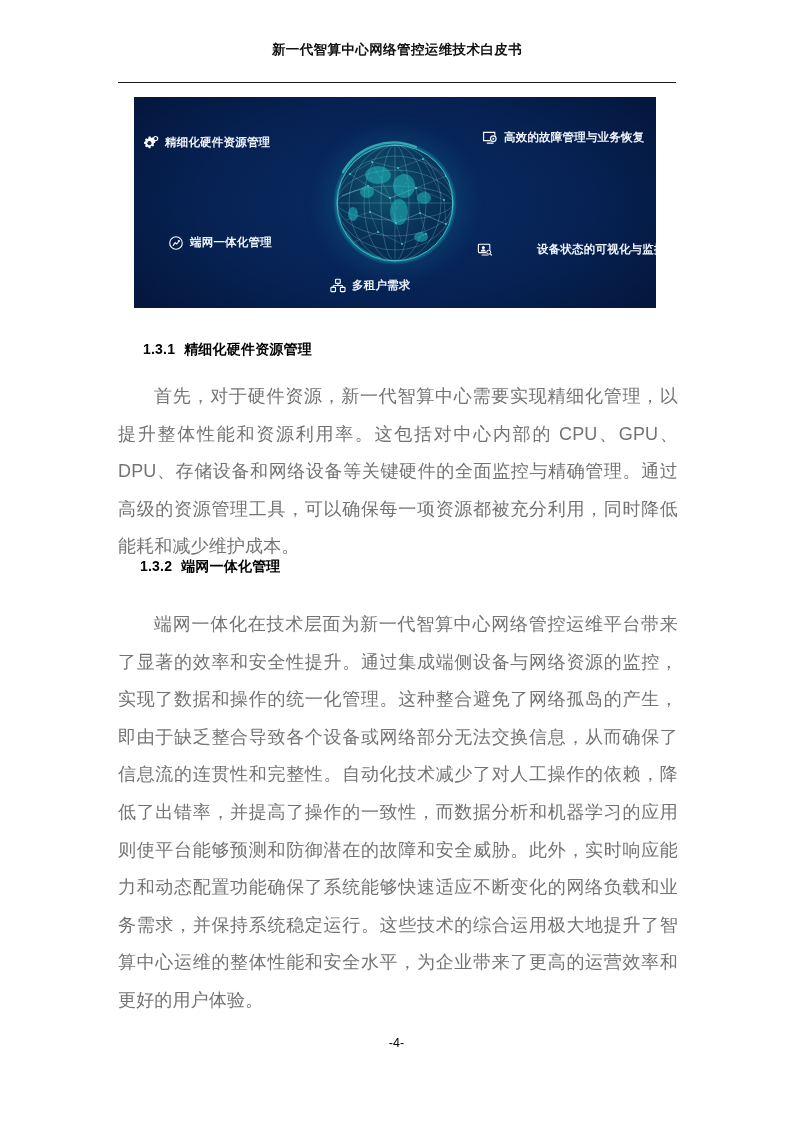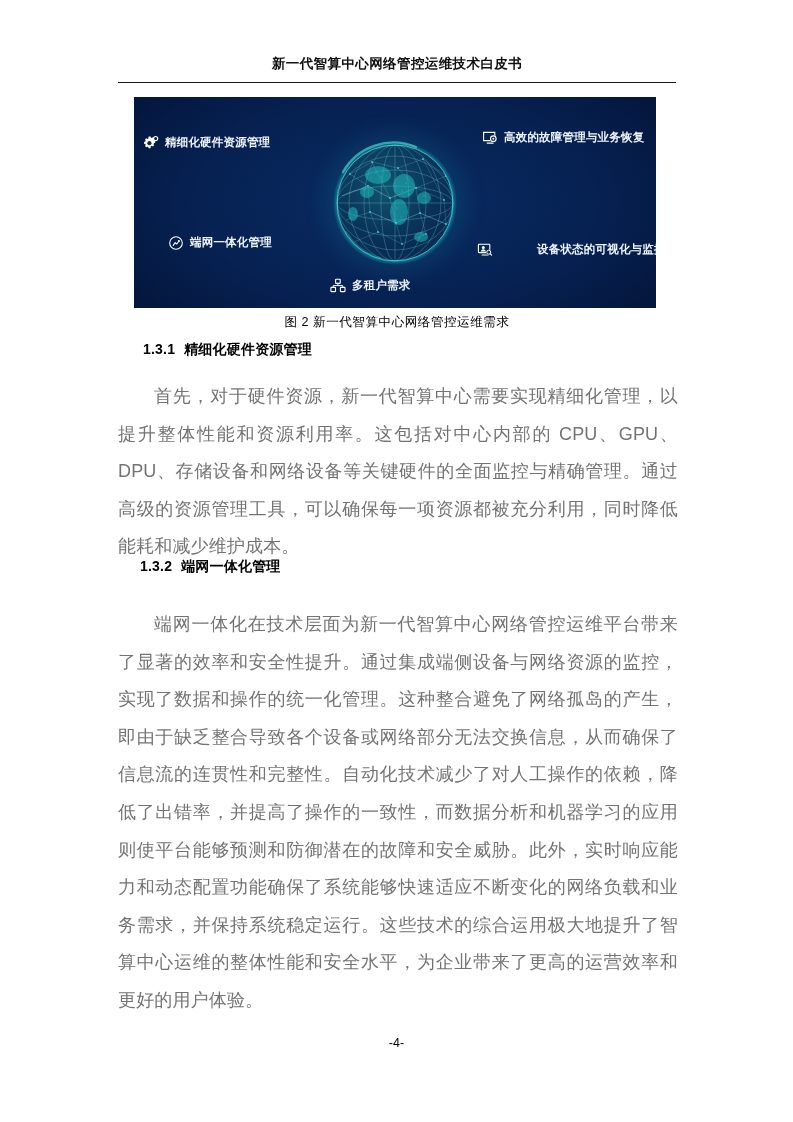--- a/index.html
+++ b/index.html
@@ -18,21 +18,21 @@
   .page {
     position: absolute;
     inset: 0;
     background: #ffffff;
   }
 
   
   .header {
     position: absolute;
     left: 118px;
-    top: 56px;
+    top: 42px;
     width: 558px;
     text-align: center;
   }
   .header-title {
     font-size: 13.5px;
     font-weight: 700;
     letter-spacing: 0.4px;
     color: #111111;
     line-height: 1.2;
   }
@@ -344,21 +344,20 @@
             <rect x="10.4" y="9.4" width="4.6" height="4.2" rx="0.5" fill="none" stroke="#ffffff" stroke-width="1.1"></rect>
             <path d="M7.9 5.6v2M3.2 9.2v-1.6h9.5v1.6" fill="none" stroke="#ffffff" stroke-width="1"></path>
           </svg>
         </span>
         <span>多租户需求</span>
       </div>
 
     </div>
   </div>
 
-  <div class="caption">图 2 新一代智算中心网络管控运维需求</div>
 
   <div class="content">
 
     <h3 class="sec-head sec-1">
       <span class="num">1.3.1</span><span>精细化硬件资源管理</span>
     </h3>
 
     <p class="para para-1">首先，对于硬件资源，新一代智算中心需要实现精细化管理，以提升整体性能和资源利用率。这包括对中心内部的 CPU、GPU、DPU、存储设备和网络设备等关键硬件的全面监控与精确管理。通过高级的资源管理工具，可以确保每一项资源都被充分利用，同时降低能耗和减少维护成本。</p>
 
     <h3 class="sec-head sec-2">

